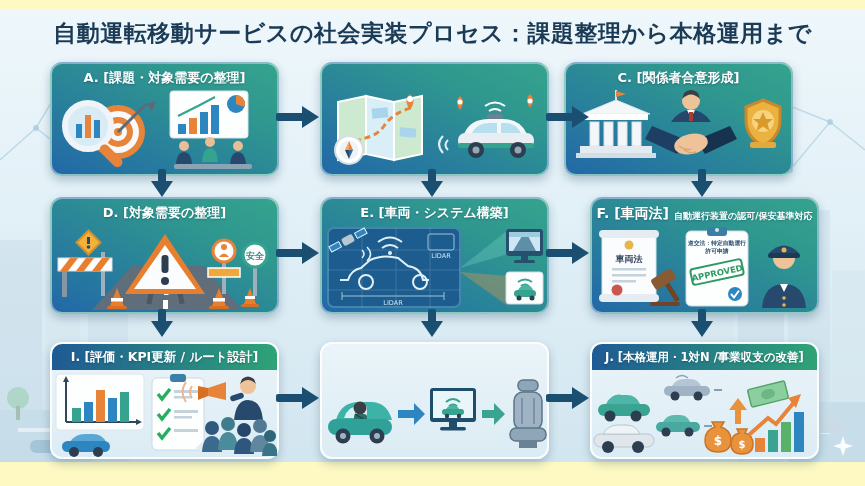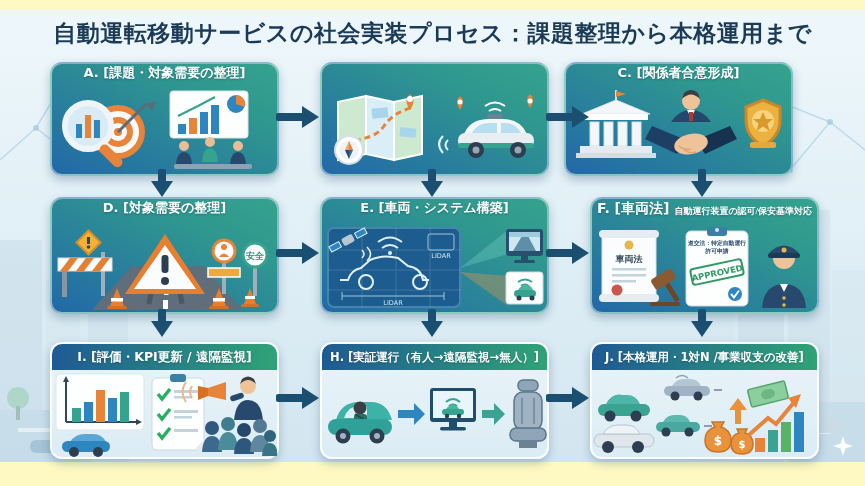--- a/index.html
+++ b/index.html
@@ -9,24 +9,24 @@
          background:linear-gradient(180deg,#eef7fb 0%,#e2f0f7 45%,#d2e6f0 100%);}
   .bg-art{position:absolute;inset:0;pointer-events:none;}
   .title{position:absolute;top:18px;left:0;width:100%;text-align:center;
          font-size:23px;font-weight:bold;color:#1b3a55;letter-spacing:.5px;}
   .panel{position:absolute;width:225px;border-radius:12px;box-shadow:0 4px 10px rgba(20,60,90,.28);}
   .panel.deep{background:linear-gradient(to top right,#2268a8 0%,#2f978f 70%,#35a38e 100%);
               border:2px solid rgba(255,255,255,.45);}
   .panel.light{background:linear-gradient(180deg,#eaf4f9 0%,#dcecf4 100%);
                border:2px solid rgba(255,255,255,.85);}
   .panel-title{color:#fff;font-weight:bold;font-size:13px;text-align:center;
-               height:19px;white-space:nowrap;text-shadow:0 1px 2px rgba(0,40,60,.35);}
+               padding-top:5px;height:19px;white-space:nowrap;text-shadow:0 1px 2px rgba(0,40,60,.35);}
   .f-title{display:flex;align-items:flex-end;justify-content:center;gap:5px;}
   .f-main{font-size:14px;font-weight:bold;}
-  .f-sub{font-size:9px;font-weight:bold;font-family:Liberation Serif, serif;}
+  .f-sub{font-size:9px;font-weight:bold;}
   .band{height:26px;line-height:26px;border-radius:10px 10px 0 0;text-align:center;
         color:#fff;font-weight:bold;font-size:12.5px;white-space:nowrap;
         background:linear-gradient(90deg,#1e5a94 0%,#2fa376 100%);text-shadow:0 1px 2px rgba(0,40,60,.35);}
   .band.tight{font-size:11.5px;}
   .panel-art{position:absolute;left:0;bottom:2px;width:225px;height:84px;}
   .panel-art-light{position:absolute;left:0;bottom:0;width:225px;height:85px;}
   .h-arrow{position:absolute;width:44px;height:22px;}
   .h-arrow .shaft{position:absolute;left:0;top:7px;width:28px;height:8px;background:#1b4f72;border-radius:2px;}
   .h-arrow .head{position:absolute;left:26px;top:0;width:0;height:0;
                  border-top:11px solid transparent;border-bottom:11px solid transparent;border-left:17px solid #1b4f72;}
@@ -347,21 +347,21 @@
         <circle cx="192" cy="24" r="2.5" fill="#e6b64c"></circle>
         <path d="M170 82 q2 -24 22 -24 q20 0 22 24 z" fill="#27496d"></path>
         <polygon points="188,58 192,66 196,58" fill="#ffffff"></polygon>
         <circle cx="192" cy="72" r="1.8" fill="#e6b64c"></circle>
           <circle cx="192" cy="79" r="1.8" fill="#e6b64c"></circle>
       </g>
     </svg>
   </div>
 
   <div class="panel light" style="left:50px;top:342px;height:113px;">
-    <div class="band">I. [評価・KPI更新 / 遠隔監視]</div>
+    <div class="band">I. [評価・KPI更新 / ルート設計]</div>
     <svg class="panel-art-light" viewBox="0 0 225 85">
       <g>
         <rect x="4" y="2" width="88" height="56" rx="4" fill="#fdfefe" stroke="#dde6ec"></rect>
         <line x1="14" y1="50" x2="14" y2="8" stroke="#33475a" stroke-width="2"></line>
         <polygon points="14,4 11,10 17,10" fill="#33475a"></polygon>
         <line x1="14" y1="50" x2="86" y2="50" stroke="#33475a" stroke-width="2"></line>
         <polygon points="90,50 84,47 84,53" fill="#33475a"></polygon>
         <rect x="20" y="36" width="9" height="14" fill="#35a38e"></rect>
         <rect x="32" y="30" width="9" height="20" fill="#2e86c1"></rect>
         <rect x="44" y="18" width="9" height="32" fill="#e8833a"></rect>
@@ -405,21 +405,20 @@
           <path d="M182 82 q1 -16 10 -16 q9 0 10 16 z" fill="#2f567d"></path>
         <circle cx="208" cy="54" r="7" fill="#527a93"></circle>
           <path d="M198 80 q1 -17 10 -17 q9 0 10 17 z" fill="#5f88a0"></path>
         <circle cx="218" cy="64" r="6" fill="#2f6578"></circle>
           <path d="M210 84 q1 -13 8 -13 q7 0 8 13 z" fill="#3a7487"></path>
       </g>
     </svg>
   </div>
 
   <div class="panel light" style="left:320px;top:342px;height:113px;">
-    <div class="band tight">H. [実証運行（有人→遠隔監視→無人）]</div>
     <svg class="panel-art-light" viewBox="0 0 225 85">
       <g>
         <path d="M14 48 q5 -18 23 -18 h12 q16 0 21 18 z" fill="#3db3a8"></path>
         <path d="M22 46 q4 -12 15 -12 h8 v12 z" fill="#d9f0f4"></path>
         <circle cx="38" cy="36" r="6.5" fill="#3a3f45"></circle>
         <rect x="32" y="42" width="13" height="7" rx="3" fill="#2c6e68"></rect>
         <line x1="33" y1="42" x2="44" y2="49" stroke="#1f4f4a" stroke-width="2"></line>
         <rect x="6" y="47" width="64" height="16" rx="8" fill="#2fa198"></rect>
         <circle cx="21" cy="64" r="7.5" fill="#2c3e50"></circle>
           <circle cx="21" cy="64" r="3" fill="#9fb3c4"></circle>

